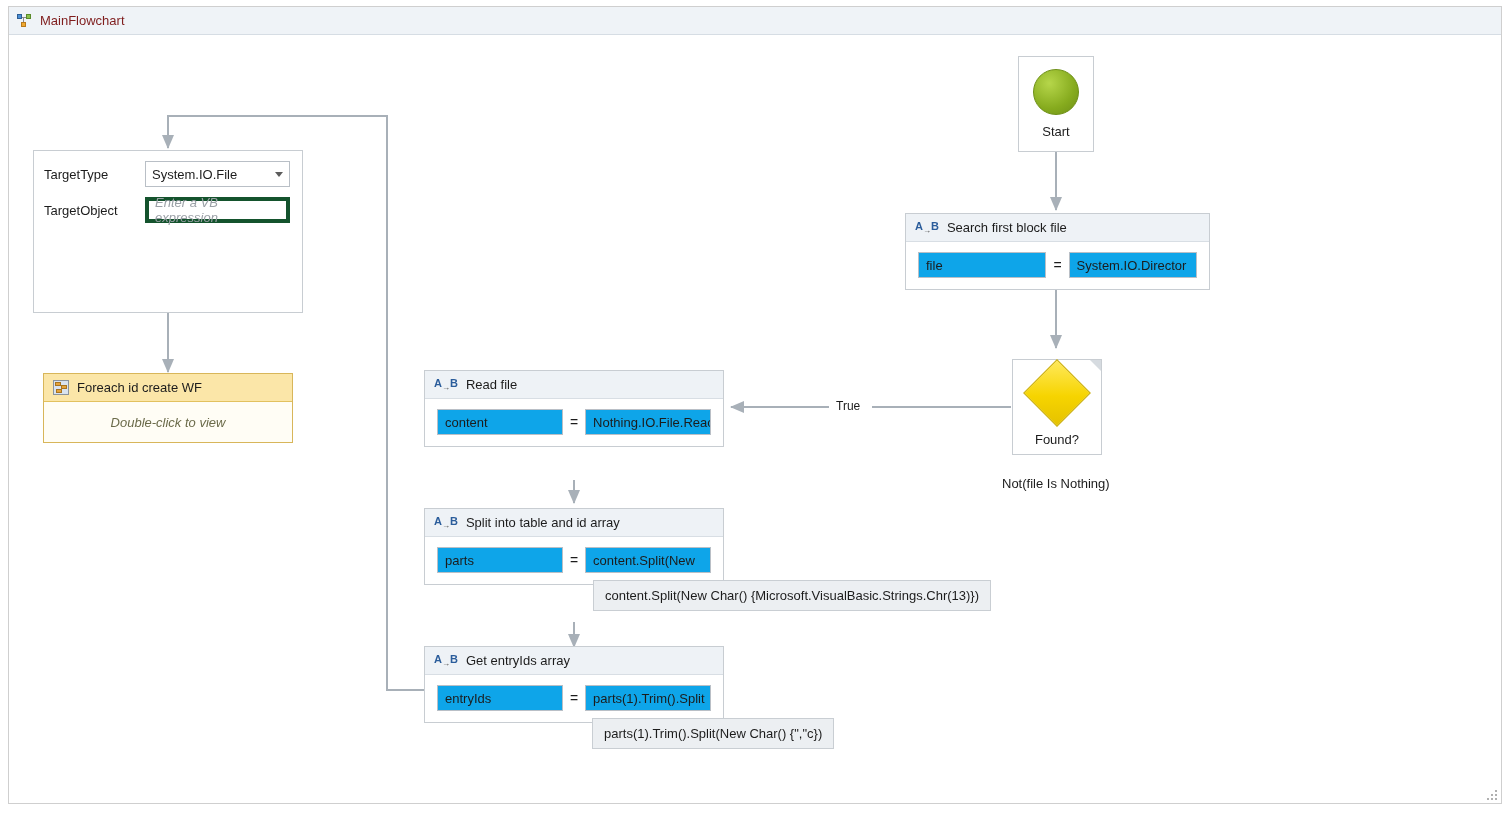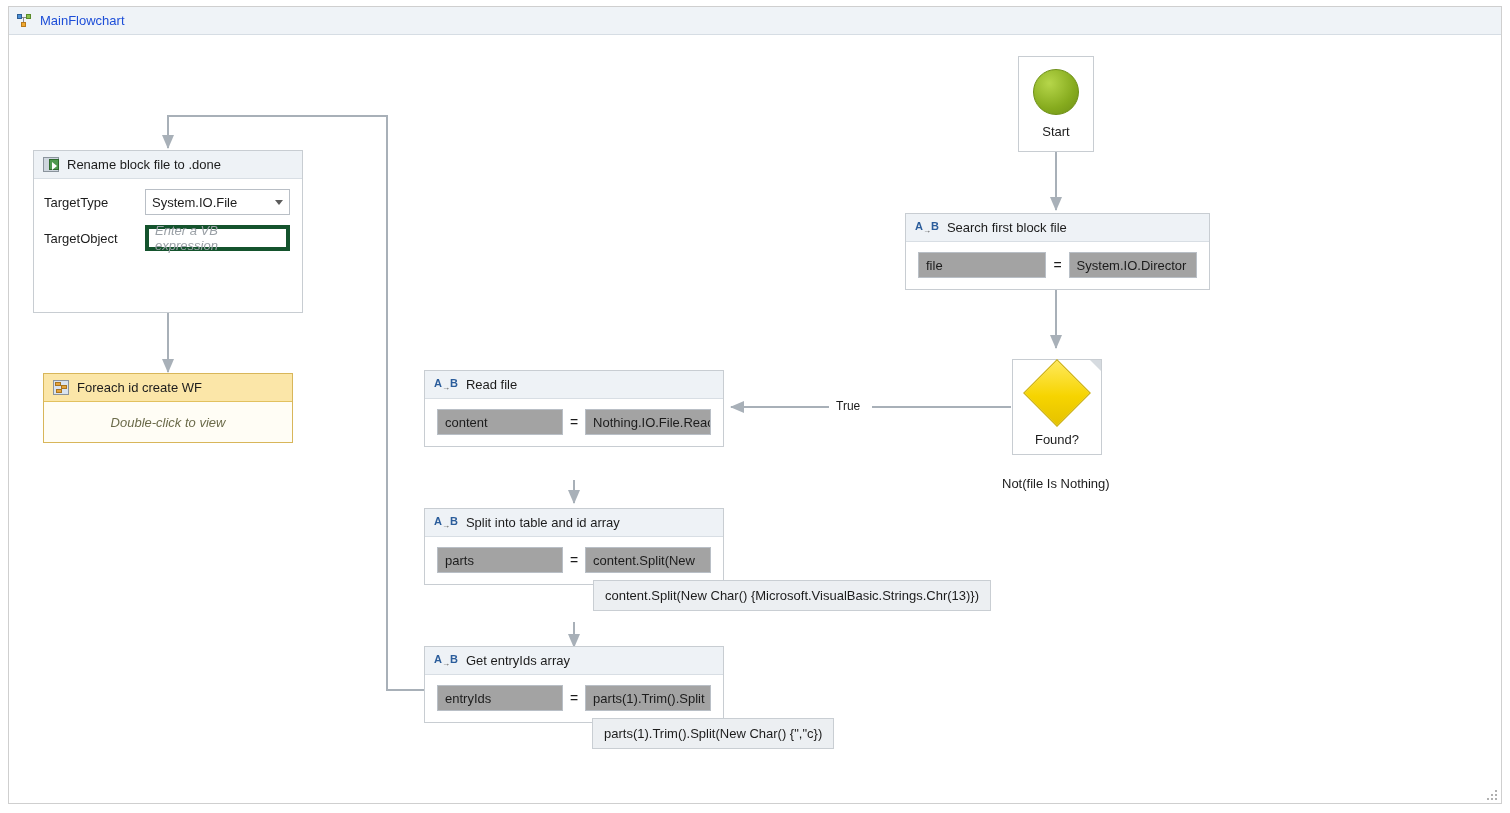--- a/index.html
+++ b/index.html
@@ -33,21 +33,21 @@
     background: #eff3f7;
     border-bottom: 1px solid #d6dde4;
     box-sizing: border-box;
     display: flex;
     align-items: center;
     padding-left: 8px;
     gap: 7px;
   }
   .designer-title {
     font-size: 13px;
-    color: #1d4ed8;
+    color: #7f1d1d;
   }
   .flow-icon {
     width: 16px; height: 16px;
     position: relative;
     flex: 0 0 auto;
   }
   .flow-icon .n {
     position: absolute;
     width: 5px; height: 5px;
     background: #4a8fd6;
@@ -114,21 +114,21 @@
 
   
   .assign-row {
     display: flex;
     align-items: center;
     gap: 7px;
   }
   .vbfield {
     height: 26px;
     border: 1px solid #b9bfc6;
-    background: #a3a3a3;
+    background: #0ea5e9;
     box-sizing: border-box;
     font-size: 13px;
     color: #1c1c1c;
     padding: 0 7px;
     display: flex;
     align-items: center;
     overflow: hidden;
     white-space: nowrap;
   }
   .eq {
@@ -474,24 +474,20 @@
       <div class="assign-row">
         <div class="vbfield" style="width:133px;">entryIds</div>
         <span class="eq">=</span>
         <div class="vbfield" style="width:133px;">parts(1).Trim().Split</div>
       </div>
     </div>
   </div>
   <div class="expr-popup" style="left:592px; top:718px;">parts(1).Trim().Split(New Char() {","c})</div>
 
   <div class="act" id="invoke-box" style="left:33px; top:150px; width:270px; height:163px;">
-    <div class="act-head">
-      <span class="invoke-icon"></span>
-      <span>Rename block file to .done</span>
-    </div>
     <div class="act-body">
 
       <div class="field-row">
         <span class="field-label">TargetType</span>
         <span class="combo">
           <span>System.IO.File</span>
           <span class="chev"></span>
         </span>
       </div>
 

